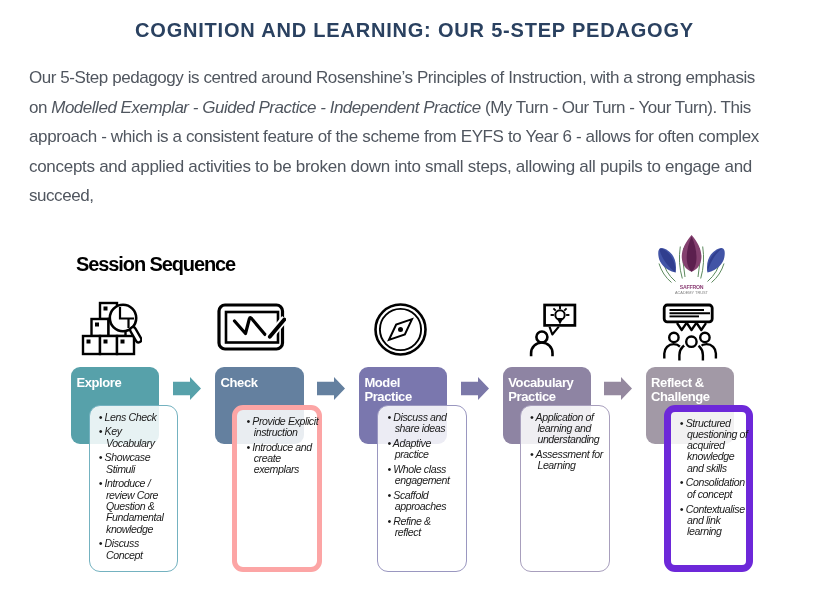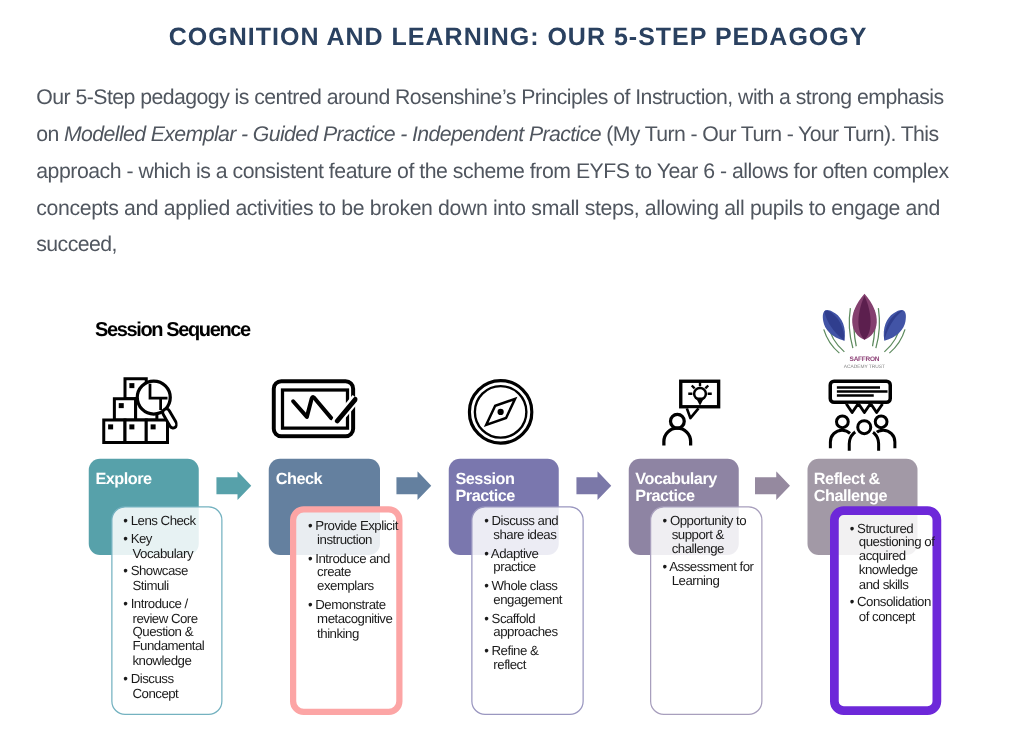--- a/index.html
+++ b/index.html
@@ -1,31 +1,31 @@
 <!DOCTYPE html>
 <html><head><meta charset="utf-8"><style>
 html,body{margin:0;padding:0}
 body{width:823px;height:593px;background:#fff;font-family:"Liberation Sans",sans-serif;position:relative;overflow:hidden}
 .title{position:absolute;left:3px;top:18.5px;width:823px;text-align:center;font-size:20px;line-height:23px;font-weight:bold;letter-spacing:0.8px;color:#2a4160}
 .para{position:absolute;left:29px;top:63.3px;font-size:17px;line-height:29.4px;color:#50565f;letter-spacing:-0.48px;white-space:nowrap}
-.ss{position:absolute;left:76px;top:253.2px;font-size:16px;line-height:23px;font-weight:bold;color:#000;letter-spacing:-1.1px}
+.ss{position:absolute;left:76px;top:253.2px;font-size:20px;line-height:23px;font-weight:bold;color:#000;letter-spacing:-1.1px}
 .hdr{position:absolute;top:367px;width:88.5px;height:77px;border-radius:9px;color:#fff;font-size:13px;letter-spacing:-0.4px;font-weight:600;line-height:14.7px;padding:8.5px 2px 0 5.5px;box-sizing:border-box}
 .card{position:absolute;top:405px;height:167px;width:89.5px;background:rgba(255,255,255,0.86);border-radius:11px;box-sizing:border-box;z-index:5}
-.card .in{padding:5.5px 2px 0 9px;font-size:10.6px;letter-spacing:-0.4px;line-height:11.3px;color:#1a1a1a;white-space:nowrap}
+.card .in{padding:5.5px 2px 0 9px;font-size:10.6px;letter-spacing:-0.4px;font-style:italic;line-height:11.3px;color:#1a1a1a;white-space:nowrap}
 .li{padding-left:7.3px;text-indent:-7.3px;margin-bottom:3.5px}
 svg{position:absolute}
 </style></head>
 <body>
 <div class="title">COGNITION AND LEARNING: OUR 5-STEP PEDAGOGY</div>
 <div class="para"><span style="letter-spacing:-0.43px">Our 5-Step pedagogy is centred around Rosenshine’s Principles of Instruction, with a strong emphasis</span><br><span style="letter-spacing:-0.48px">on <i>Modelled Exemplar - Guided Practice - Independent Practice</i> (My Turn - Our Turn - Your Turn). This</span><br><span style="letter-spacing:-0.38px">approach - which is a consistent feature of the scheme from EYFS to Year 6 - allows for often complex</span><br><span style="letter-spacing:-0.29px">concepts and applied activities to be broken down into small steps, allowing all pupils to engage and</span><br><span style="letter-spacing:-0.45px">succeed,</span></div>
 <div class="ss">Session Sequence</div>
 
 <div class="hdr" style="left:70.9px;background:#57a1aa">Explore</div>
 <div class="hdr" style="left:215.1px;background:#64809f">Check</div>
-<div class="hdr" style="left:358.9px;background:#7a77ae">Session Practice</div>
+<div class="hdr" style="left:358.9px;background:#7a77ae">Model Practice</div>
 <div class="hdr" style="left:502.8px;background:#8e84a3">Vocabulary Practice</div>
 <div class="hdr" style="left:645.6px;background:#a299a6">Reflect &amp; Challenge</div>
 
 <svg style="left:173.2px;top:377px" width="29" height="23" viewBox="0 0 29 23">
     <polygon points="0,4.7 17,4.7 17,0 28,11.5 17,23 17,18.3 0,18.3" fill="#57a1aa"></polygon>
   </svg>
 <svg style="left:317.2px;top:377px" width="29" height="23" viewBox="0 0 29 23">
     <polygon points="0,4.7 17,4.7 17,0 28,11.5 17,23 17,18.3 0,18.3" fill="#64809f"></polygon>
   </svg>
 <svg style="left:461.1px;top:377px" width="29" height="23" viewBox="0 0 29 23">
@@ -41,42 +41,42 @@
 <div class="li">• Key<br>Vocabulary</div>
 <div class="li">• Showcase<br>Stimuli</div>
 <div class="li">• Introduce /<br>review Core<br>Question &amp;<br>Fundamental<br>knowledge</div>
 <div class="li">• Discuss<br>Concept</div>
 </div>
   </div>
 <div class="card" style="left:232.4px;border:5px solid #fca5a5">
     <div class="in">
 <div class="li">• Provide Explicit<br>instruction</div>
 <div class="li">• Introduce and<br>create<br>exemplars</div>
-<div class="li">• Demonstrate<br>metacognitive<br>thinking</div>
 </div>
   </div>
 <div class="card" style="left:377.4px;border:1px solid #9a97c0">
     <div class="in">
 <div class="li">• Discuss and<br>share ideas</div>
 <div class="li">• Adaptive<br>practice</div>
 <div class="li">• Whole class<br>engagement</div>
 <div class="li">• Scaffold<br>approaches</div>
 <div class="li">• Refine &amp;<br>reflect</div>
 </div>
   </div>
 <div class="card" style="left:520.1px;border:1px solid #a89fbd">
     <div class="in">
-<div class="li">• Opportunity to<br>support &amp;<br>challenge</div>
+<div class="li">• Application of<br>learning and<br>understanding</div>
 <div class="li">• Assessment for<br>Learning</div>
 </div>
   </div>
 <div class="card" style="left:663.8px;border:7px solid #6d28d9">
     <div class="in">
 <div class="li">• Structured<br>questioning of<br>acquired<br>knowledge<br>and skills</div>
 <div class="li">• Consolidation<br>of concept</div>
+<div class="li">• Contextualise<br>and link<br>learning</div>
 </div>
   </div>
 
 <svg style="left:80px;top:298px" width="62" height="59" viewBox="0 0 62 59">
 <g fill="none" stroke="#000" stroke-width="2.4">
 <rect x="20" y="5" width="17" height="16" fill="#fff"></rect>
 <rect x="11.5" y="21" width="17" height="17" fill="#fff"></rect>
 <rect x="28.5" y="21" width="17" height="17" fill="#fff"></rect>
 <rect x="3" y="38" width="17" height="18" fill="#fff"></rect>
 <rect x="20" y="38" width="17" height="18" fill="#fff"></rect>

